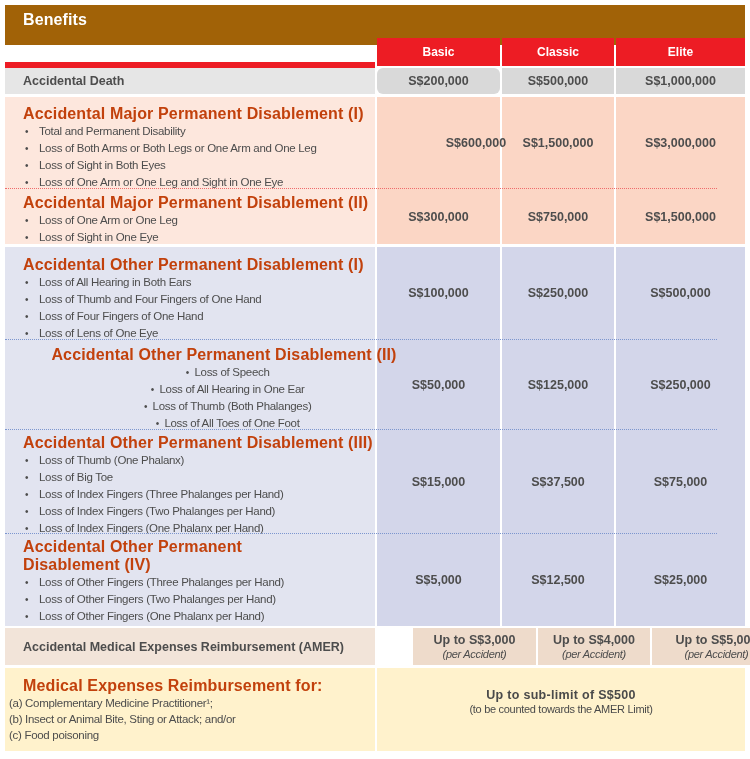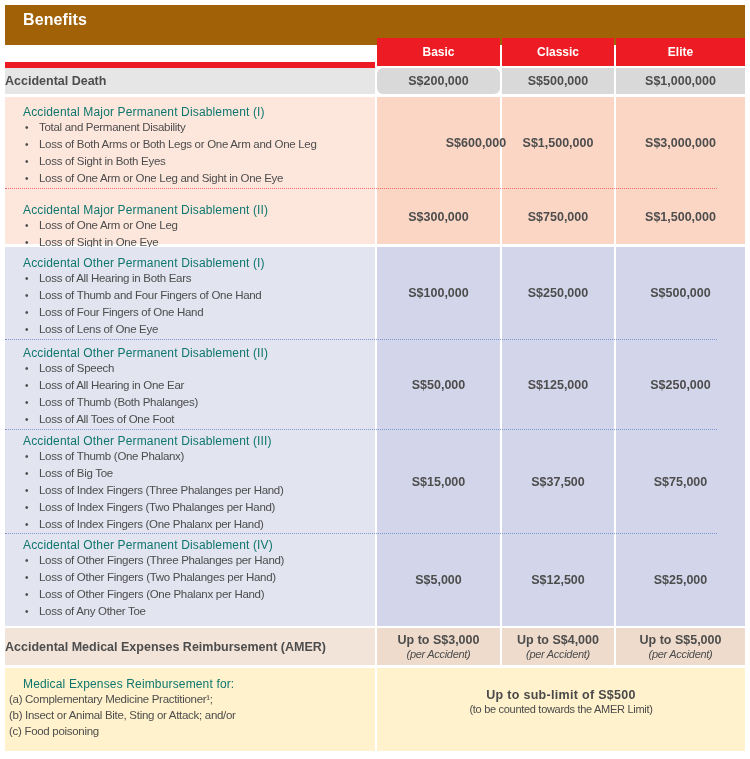--- a/index.html
+++ b/index.html
@@ -9,33 +9,33 @@
     .abs { position: absolute; }
 
     .title-bar { left: 5px; top: 5px; width: 740px; height: 40px; background: #a16207; }
     .title-bar span { position: absolute; left: 18px; top: 6px; font-size: 16px; font-weight: bold; color: #ffffff; letter-spacing: 0.1px; }
 
     .hdr { top: 38px; height: 28px; background: #ed1c24; color: #fff; font-weight: bold; font-size: 12px; display: flex; align-items: center; }
     .hdr.center { justify-content: center; }
     .hdr.left { padding-left: 18px; }
 
     .cell { display: flex; align-items: center; justify-content: center; font-weight: bold; font-size: 12.5px; color: #4d4d4d; }
-    .lbl { padding-left: 0; }
+    .lbl { padding-left: 18px; }
 
     .gray { background: #e6e6e6; }
     .gray-val { background: #d9d9d9; }
     .peach { background: #fde7dd; }
     .peach-val { background: #fbd6c5; }
     .lav { background: #e2e4f0; }
     .lav-val { background: #d3d6ea; }
     .tan { background: #f2e4d9; }
-    .tan-val { background: #eedbcb; }
+    .tan-val { background: #eedbcb; margin-left: 36px; }
     .cream { background: #fff2cc; }
 
-    .section-title { font-weight: normal; font-size: 12px; color: #0f766e; letter-spacing: 0.15px; }
+    .section-title { font-weight: bold; font-size: 16px; color: #c2410c; letter-spacing: 0.15px; }
     .bullets { list-style: none; }
     .bullets li { font-size: 11.5px; color: #4d4d4d; line-height: 16px; font-family: "Liberation Sans Narrow", "Liberation Sans", sans-serif; transform-origin: left; }
     .bullets li::before { content: "•"; display: inline-block; width: 14px; padding-left: 2px; font-size: 10px; }
     .alpha li::before { content: none; }
     .alpha li { line-height: 16px; }
 
     .dot-red { border-top: 1px dotted #ef6b6b; }
     .dot-blue { border-top: 1px dotted #7c96cf; }
 
     .block { padding-left: 18px; padding-top: 6px; }
@@ -75,21 +75,21 @@
     <li>Loss of Sight in Both Eyes</li>
     <li>Loss of One Arm or One Leg and Sight in One Eye</li>
   </ul>
 </div>
 <div class="abs cell" style="left:377px;top:97px;width:114px;height:91px;margin-left:42px;">S$600,000</div>
 <div class="abs cell" style="left:502px;top:97px;width:112px;height:91px;">S$1,500,000</div>
 <div class="abs cell" style="left:616px;top:97px;width:129px;height:91px;">S$3,000,000</div>
 
 <div class="abs dot-red" style="left:5px;top:188px;width:712px;height:0;"></div>
 
-<div class="abs block" style="left:5px;top:198px;width:370px;height:55px;padding-top:5px;">
+<div class="abs block" style="left:5px;top:189px;width:370px;height:55px;padding-top:5px;">
   <div class="section-title">Accidental Major Permanent Disablement (II)</div>
   <ul class="bullets narrow">
     <li>Loss of One Arm or One Leg</li>
     <li>Loss of Sight in One Eye</li>
   </ul>
 </div>
 <div class="abs cell" style="left:377px;top:189px;width:123px;height:55px;">S$300,000</div>
 <div class="abs cell" style="left:502px;top:189px;width:112px;height:55px;">S$750,000</div>
 <div class="abs cell" style="left:616px;top:189px;width:129px;height:55px;">S$1,500,000</div>
 
@@ -106,21 +106,21 @@
     <li>Loss of Four Fingers of One Hand</li>
     <li>Loss of Lens of One Eye</li>
   </ul>
 </div>
 <div class="abs cell" style="left:377px;top:247px;width:123px;height:92px;">S$100,000</div>
 <div class="abs cell" style="left:502px;top:247px;width:112px;height:92px;">S$250,000</div>
 <div class="abs cell" style="left:616px;top:247px;width:129px;height:92px;">S$500,000</div>
 
 <div class="abs dot-blue" style="left:5px;top:339px;width:712px;height:0;"></div>
 
-<div class="abs block" style="left:5px;top:340px;width:420px;height:89px;padding-top:6px;">
+<div class="abs block" style="left:5px;top:340px;width:420px;height:89px;padding-top:6px;text-align:center;">
   <div class="section-title">Accidental Other Permanent Disablement (II)</div>
   <ul class="bullets narrow">
     <li>Loss of Speech</li>
     <li>Loss of All Hearing in One Ear</li>
     <li>Loss of Thumb (Both Phalanges)</li>
     <li>Loss of All Toes of One Foot</li>
   </ul>
 </div>
 <div class="abs cell" style="left:377px;top:340px;width:123px;height:89px;">S$50,000</div>
 <div class="abs cell" style="left:502px;top:340px;width:112px;height:89px;">S$125,000</div>

